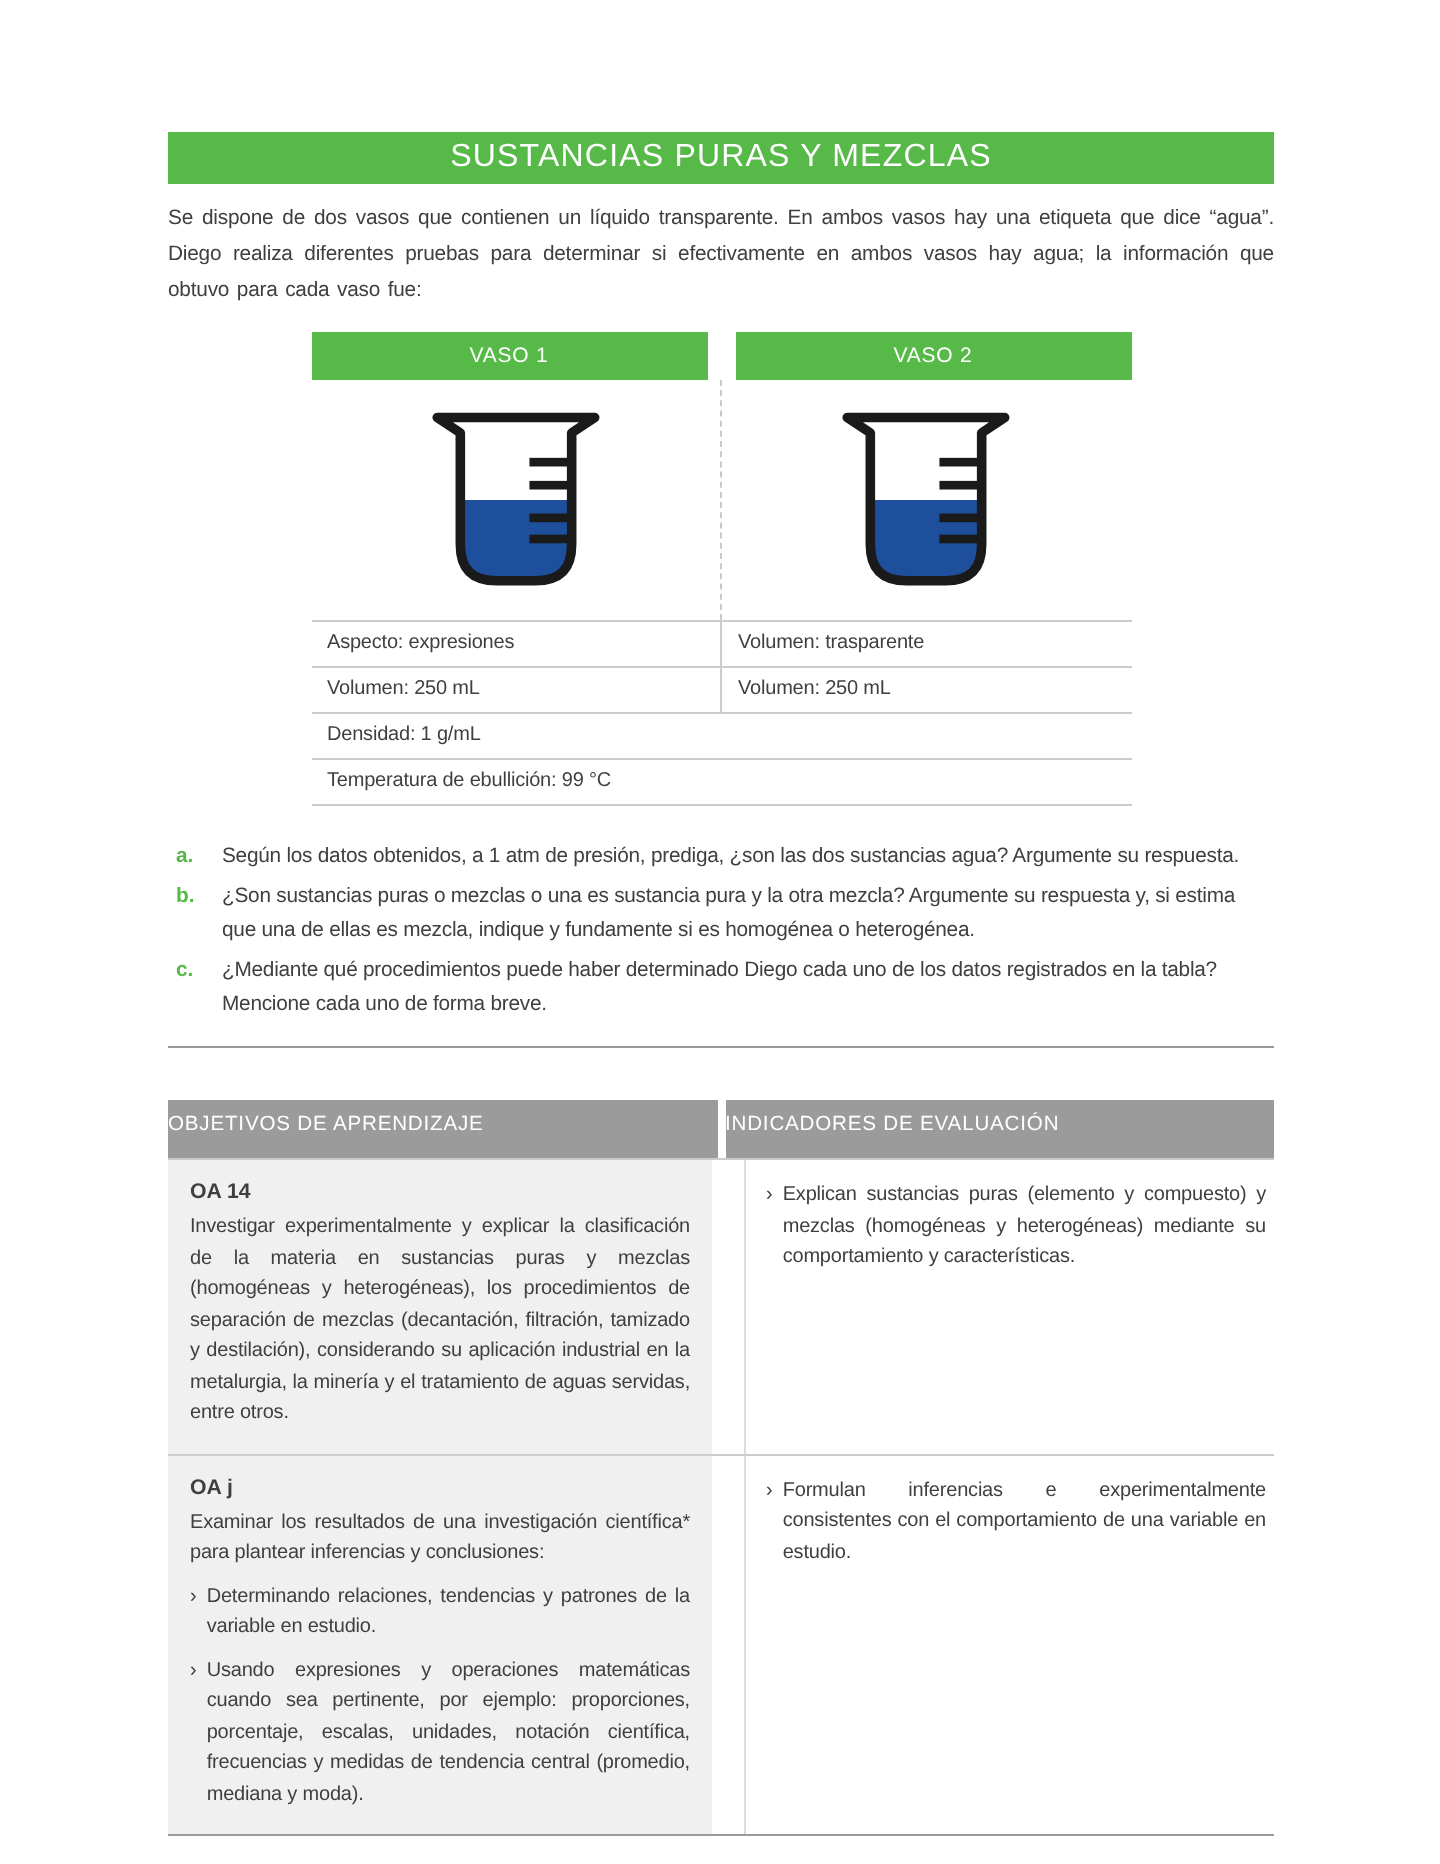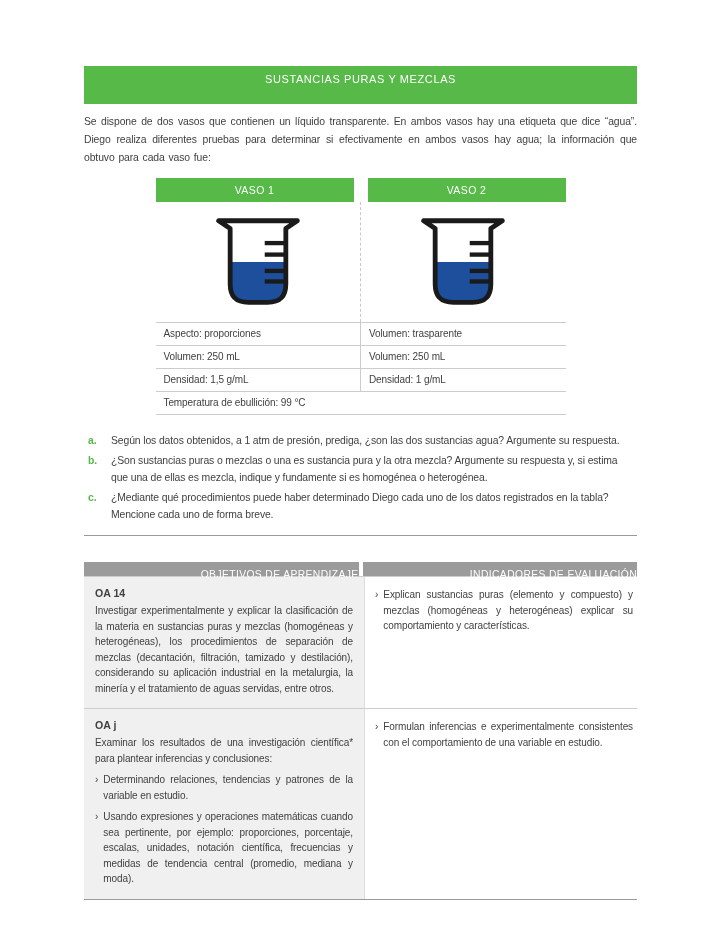--- a/index.html
+++ b/index.html
@@ -1,22 +1,22 @@
 <!DOCTYPE html>
 <html style="--green: #56b948; --gray-header: #9b9b9b; --light-gray: #f0f0f0; --blue-liquid: #1d4f9c; --text: #3f3f3f; --border-light: #cccccc; --border-dark: #9a9a9a;"><head>
 <meta charset="utf-8">
 <style>
   * { margin:0; padding:0; box-sizing:border-box; }
   html,body { width:720px; height:932px; background:#fff;
     font-family:"Liberation Sans", sans-serif; color:var(--text,#3f3f3f); }
   .sheet { position:absolute; left:84px; top:66px; width:553px; }
 
   
-  .title-bar { height:38px; background:var(--green,#56b948); color:#fff;
-    text-align:center; line-height:26px; font-size:11px; letter-spacing:.6px; }
+  .title-bar { height:26px; background:var(--green,#56b948); color:#fff;
+    text-align:center; line-height:26px; font-size:16px; letter-spacing:.6px; }
 
   
   .intro { margin-top:9px; font-size:10.4px; line-height:18px; text-align:justify;
     letter-spacing:-.1px; word-spacing:1px; }
 
   
   .vasos-table { width:410px; margin:11px auto 0; font-size:10px; }
   .vt-head { display:flex; gap:14px; }
   .vt-head-cell { flex:1; background:var(--green,#56b948); color:#fff; height:24px;
     line-height:24px; text-align:center; font-size:10.5px; letter-spacing:.4px; }
@@ -36,27 +36,27 @@
   .question { display:flex; padding-left:4px; margin-bottom:3px;
     font-size:10.4px; line-height:17px; }
   .q-letter { width:15px; margin-right:8px; color:var(--green,#56b948); font-weight:bold; }
   .q-text { flex:1; letter-spacing:-.12px; }
 
   .divider { margin-top:12px; border-top:1px solid var(--border-dark,#9a9a9a); }
 
   
   .oa-table { margin-top:26px; font-size:10px; }
   .oa-head { display:flex; gap:4px; }
-  .oa-head-cell { flex:1; background:var(--gray-header,#9b9b9b); color:#fff; height:14px;
-    line-height:26px; text-align:right; font-size:10.3px; letter-spacing:.4px; }
+  .oa-head-cell { flex:1; background:var(--gray-header,#9b9b9b); color:#fff; height:29px;
+    line-height:26px; text-align:left; font-size:10.3px; letter-spacing:.4px; }
   .oa-sub { display:flex; }
   .oa-sub-cell { flex:1; padding:10px 18px 11px; text-align:center;
     color:var(--green,#56b948); line-height:15px; font-size:10.3px; }
   .oa-sub-cell + .oa-sub-cell { border-left:1px solid #ddd; }
-  .oa-row { display:flex; border-top:1px solid var(--border-light,#ccc); }
+  .oa-row { display:flex; border-top:1px solid var(--border-light,#ccc);gap:16px; }
   .oa-table { border-bottom:1px solid var(--border-dark,#9a9a9a); }
   .oa-left { flex:1; background:var(--light-gray,#f0f0f0); padding:10px 11px 12px; }
   .oa-right { flex:1; padding:10px 4px 12px 10px; border-left:1px solid #ddd; }
   .oa-code { font-weight:bold; font-size:10.6px; margin-bottom:4px; }
   .oa-par { text-align:justify; line-height:15.5px; letter-spacing:-.1px; }
   .bullet { display:flex; margin-top:6px; line-height:15.5px; }
   .b-marker { margin-right:5px; }
   .b-text { flex:1; text-align:justify; letter-spacing:-.1px; }
 </style>
 </head>
@@ -93,29 +93,28 @@
           <rect class="bk-tick" x="57" y="27" width="21" height="4.5"></rect>
           <rect class="bk-tick" x="57" y="39" width="21" height="4.5"></rect>
           <rect class="bk-tick" x="57" y="56" width="21" height="4.5"></rect>
           <rect class="bk-tick" x="57" y="67" width="21" height="4.5"></rect>
           <path d="M9,6 L91,6 L79,14 L79,72 C79,85 73,91 60,91 L40,91 C27,91 21,85 21,72 L21,14 Z" fill="none" stroke="#1a1a1a" stroke-width="5" stroke-linejoin="round"></path>
         </svg>
       </div>
     </div>
 
     <div class="vt-row">
-      <div class="vt-cell">Aspecto: proporciones</div>
+      <div class="vt-cell">Aspecto: expresiones</div>
       <div class="vt-cell">Volumen: trasparente</div>
     </div>
     <div class="vt-row">
       <div class="vt-cell">Volumen: 250 mL</div>
       <div class="vt-cell">Volumen: 250 mL</div>
     </div>
     <div class="vt-row">
-      <div class="vt-cell">Densidad: 1,5 g/mL</div>
       <div class="vt-cell">Densidad: 1 g/mL</div>
     </div>
     <div class="vt-row">
       <div class="vt-cell">Temperatura de ebullición: 99 °C</div>
     </div>
   </div>
 
   <div class="questions">
     <div class="question">
       <span class="q-letter">a.</span>
@@ -141,21 +140,21 @@
 
 
     <div class="oa-row">
       <div class="oa-left">
         <div class="oa-code">OA 14</div>
         <div class="oa-par">Investigar experimentalmente y explicar la clasificación de la materia en sustancias puras y mezclas (homogéneas y heterogéneas), los procedimientos de separación de mezclas (decantación, filtración, tamizado y destilación), considerando su aplicación industrial en la metalurgia, la minería y el tratamiento de aguas servidas, entre otros.</div>
       </div>
       <div class="oa-right">
         <div class="bullet" style="margin-top:0;">
           <span class="b-marker">›</span>
-          <span class="b-text">Explican sustancias puras (elemento y compuesto) y mezclas (homogéneas y heterogéneas) explicar su comportamiento y características.</span>
+          <span class="b-text">Explican sustancias puras (elemento y compuesto) y mezclas (homogéneas y heterogéneas) mediante su comportamiento y características.</span>
         </div>
       </div>
     </div>
 
     <div class="oa-row">
       <div class="oa-left">
         <div class="oa-code">OA j</div>
         <div class="oa-par">Examinar los resultados de una investigación científica* para plantear inferencias y conclusiones:</div>
         <div class="bullet">
           <span class="b-marker">›</span>

